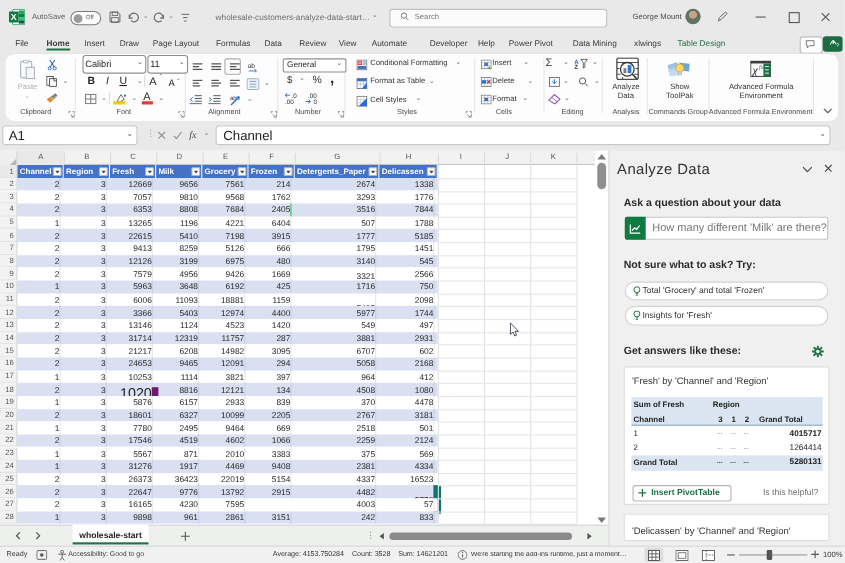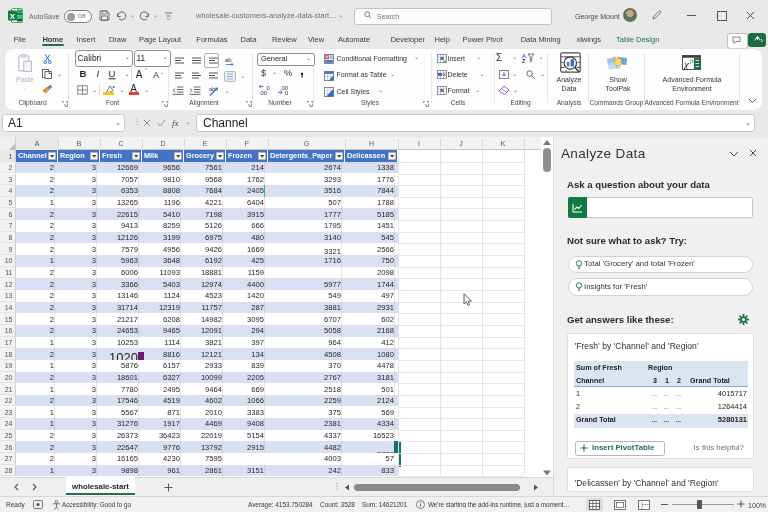--- a/index.html
+++ b/index.html
@@ -795,20 +795,21 @@
 <svg class="ab" style="left:749px;top:149px" width="8" height="8" viewBox="0 0 8 8">
       <path d="M1 1 L7 7 M7 1 L1 7" stroke="#444" stroke-width="1"></path>
     </svg>
 <div class="ab" style="left:567px;top:184.5px;transform:translateY(-50%);font-size:9.6px;color:#2b2b2b;font-weight:bold;white-space:nowrap;line-height:1;">Ask a question about your data</div>
 <div class="ab" style="left:567.5px;top:197px;width:185px;height:21px;background:#fff;border:1px solid #c6c6c6;border-radius:2px;box-sizing:border-box"></div>
 <div class="ab" style="left:567.5px;top:197px;width:19.5px;height:21px;background:#0f7b40;border-radius:2px 0 0 2px"></div>
 <svg class="ab" style="left:572px;top:202.5px" width="11" height="10" viewBox="0 0 11 10">
 <path d="M1 1 v8 h9" fill="none" stroke="#fff" stroke-width="1.1"></path>
 <path d="M2.5 6.5 L5 4 L6.8 5.5 L9.5 2" fill="none" stroke="#fff" stroke-width="1.1"></path>
     </svg>
+<div class="ab" style="left:593px;top:208px;transform:translateY(-50%);font-size:10px;color:#767676;font-weight:normal;white-space:nowrap;line-height:1;">How many different 'Milk' are there?</div>
 <div class="ab" style="left:567px;top:241px;transform:translateY(-50%);font-size:9.6px;color:#2b2b2b;font-weight:bold;white-space:nowrap;line-height:1;">Not sure what to ask? Try:</div>
 <div class="ab" style="left:567.5px;top:255.5px;width:185px;height:17.5px;background:#fff;border:1px solid #d2d2d2;border-radius:9px;box-sizing:border-box"></div>
 <svg class="ab" style="left:574.5px;top:259.7px" width="8" height="10" viewBox="0 0 8 10">
 <circle cx="4" cy="3.4" r="2.7" fill="none" stroke="#1e7145" stroke-width="0.9"></circle>
 <path d="M2.8 7 h2.4 M3 8.3 h2" stroke="#1e7145" stroke-width="0.8"></path>
     </svg>
 <div class="ab" style="left:584px;top:264.4px;transform:translateY(-50%);font-size:7.8px;color:#333;font-weight:normal;white-space:nowrap;line-height:1;">Total 'Grocery' and total 'Frozen'</div>
 <div class="ab" style="left:567.5px;top:278px;width:185px;height:17.5px;background:#fff;border:1px solid #d2d2d2;border-radius:9px;box-sizing:border-box"></div>
 <svg class="ab" style="left:574.5px;top:282.2px" width="8" height="10" viewBox="0 0 8 10">
 <circle cx="4" cy="3.4" r="2.7" fill="none" stroke="#1e7145" stroke-width="0.9"></circle>
@@ -835,21 +836,21 @@
     <div class="ab" style="left:648px;top:367.6px;transform:translateY(-50%);font-size:7.2px;color:#222;font-weight:bold;line-height:1;white-space:nowrap">Region</div>
     <div class="ab" style="left:576px;top:380.8px;transform:translateY(-50%);font-size:7.2px;color:#222;font-weight:bold;line-height:1;white-space:nowrap">Channel</div>
     <div class="ab" style="left:657px;top:380.8px;transform:translate(-100%,-50%);font-size:7.2px;color:#222;font-weight:bold;line-height:1;white-space:nowrap">3</div>
     <div class="ab" style="left:669px;top:380.8px;transform:translate(-100%,-50%);font-size:7.2px;color:#222;font-weight:bold;line-height:1;white-space:nowrap">1</div>
     <div class="ab" style="left:681px;top:380.8px;transform:translate(-100%,-50%);font-size:7.2px;color:#222;font-weight:bold;line-height:1;white-space:nowrap">2</div>
     <div class="ab" style="left:690px;top:380.8px;transform:translateY(-50%);font-size:7.2px;color:#222;font-weight:bold;line-height:1;white-space:nowrap">Grand Total</div>
     <div class="ab" style="left:576px;top:394.0px;transform:translateY(-50%);font-size:7.2px;color:#222;font-weight:normal;line-height:1;white-space:nowrap">1</div>
     <div class="ab" style="left:657px;top:394.0px;transform:translate(-100%,-50%);font-size:6.5px;color:#666;font-weight:normal;line-height:1;white-space:nowrap">...</div>
     <div class="ab" style="left:669px;top:394.0px;transform:translate(-100%,-50%);font-size:6.5px;color:#666;font-weight:normal;line-height:1;white-space:nowrap">...</div>
     <div class="ab" style="left:681px;top:394.0px;transform:translate(-100%,-50%);font-size:6.5px;color:#666;font-weight:normal;line-height:1;white-space:nowrap">...</div>
-    <div class="ab" style="left:747px;top:394.0px;transform:translate(-100%,-50%);font-size:7.5px;color:#222;font-weight:normal;line-height:1;white-space:nowrap">4015717</div>
+    <div class="ab" style="left:747px;top:394.0px;transform:translate(-100%,-50%);font-size:7.5px;color:#222;font-weight:bold;line-height:1;white-space:nowrap">4015717</div>
     <div class="ab" style="left:576px;top:407.2px;transform:translateY(-50%);font-size:7.2px;color:#222;font-weight:normal;line-height:1;white-space:nowrap">2</div>
     <div class="ab" style="left:657px;top:407.2px;transform:translate(-100%,-50%);font-size:6.5px;color:#666;font-weight:normal;line-height:1;white-space:nowrap">...</div>
     <div class="ab" style="left:669px;top:407.2px;transform:translate(-100%,-50%);font-size:6.5px;color:#666;font-weight:normal;line-height:1;white-space:nowrap">...</div>
     <div class="ab" style="left:681px;top:407.2px;transform:translate(-100%,-50%);font-size:6.5px;color:#666;font-weight:normal;line-height:1;white-space:nowrap">...</div>
     <div class="ab" style="left:747px;top:407.2px;transform:translate(-100%,-50%);font-size:7.5px;color:#222;font-weight:normal;line-height:1;white-space:nowrap">1264414</div>
     <div class="ab" style="left:576px;top:420.4px;transform:translateY(-50%);font-size:7.2px;color:#222;font-weight:bold;line-height:1;white-space:nowrap">Grand Total</div>
     <div class="ab" style="left:657px;top:420.4px;transform:translate(-100%,-50%);font-size:6.5px;color:#444;font-weight:bold;line-height:1;white-space:nowrap">...</div>
     <div class="ab" style="left:669px;top:420.4px;transform:translate(-100%,-50%);font-size:6.5px;color:#444;font-weight:bold;line-height:1;white-space:nowrap">...</div>
     <div class="ab" style="left:681px;top:420.4px;transform:translate(-100%,-50%);font-size:6.5px;color:#444;font-weight:bold;line-height:1;white-space:nowrap">...</div>
     <div class="ab" style="left:747px;top:420.4px;transform:translate(-100%,-50%);font-size:7.5px;color:#222;font-weight:bold;line-height:1;white-space:nowrap">5280131</div>

